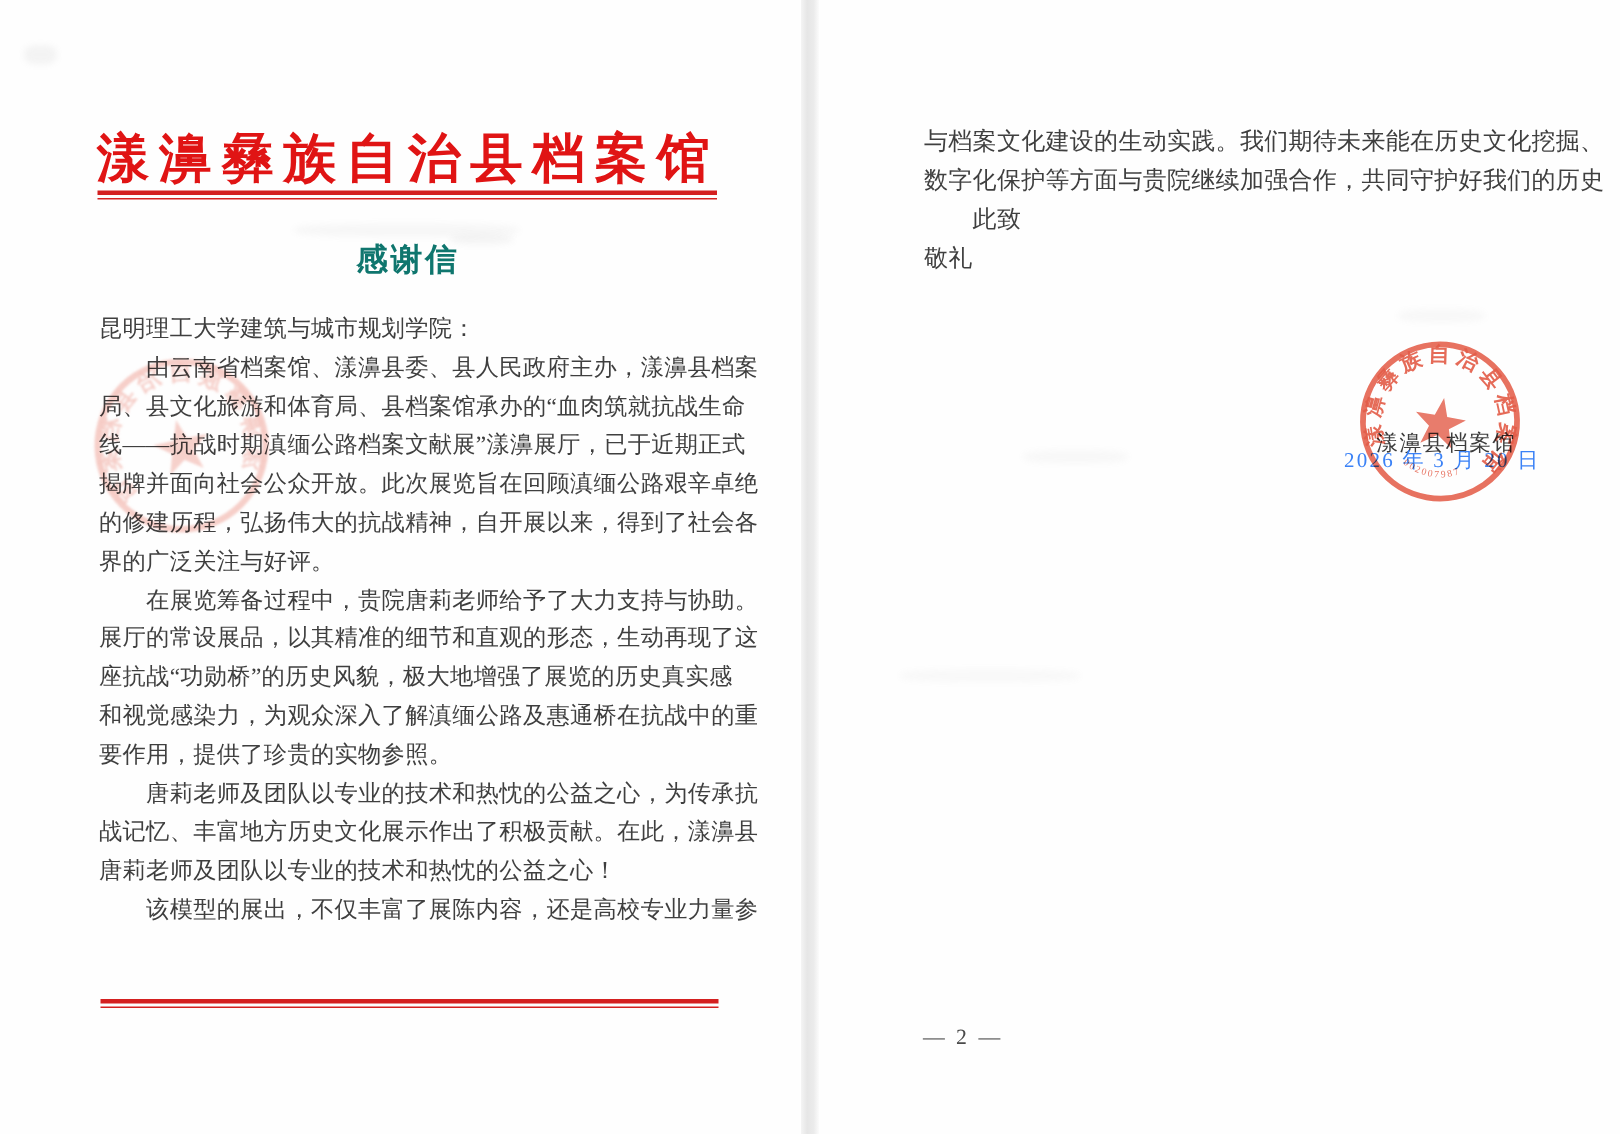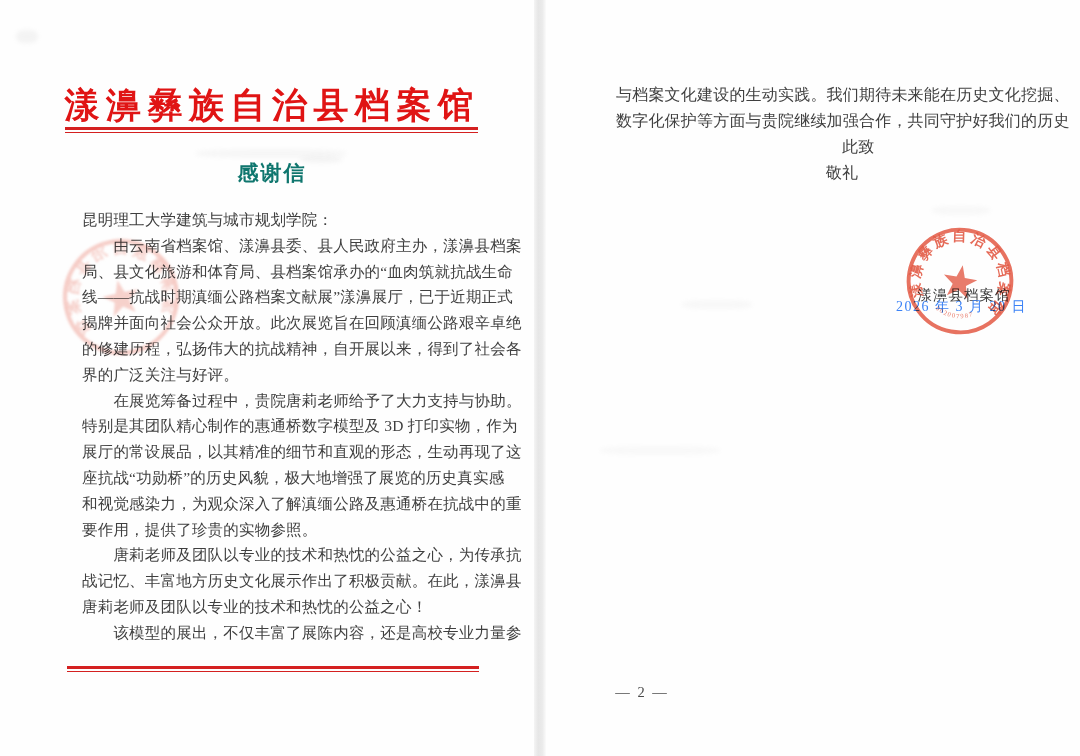--- a/index.html
+++ b/index.html
@@ -22,24 +22,24 @@
   }
   .rule-top{
     position:absolute;left:65px;top:127px;width:413px;height:2px;
     border-top:3px solid #d42020;border-bottom:1px solid #d42020;
   }
   .doc-title{
     position:absolute;left:64px;top:159px;width:416px;text-align:center;
     font-size:21px;font-weight:700;letter-spacing:2px;color:#0f766e;
   }
   .body-lines{position:absolute;color:#3f3f3f;}
-  .left-lines{left:82px;top:207px;width:445px;font-size:15.5px;}
+  .left-lines{left:66px;top:207px;width:445px;font-size:15.5px;}
   .left-lines .tline{line-height:25.8px;height:25.8px;}
   .right-lines{left:616px;top:82px;width:452px;font-size:16px;}
-  .right-lines .tline{line-height:26px;height:26px;text-align:center;}
+  .right-lines .tline{line-height:26px;height:26px;}
   .tline{white-space:nowrap;letter-spacing:0.2px;}
   .rule-bottom{
     position:absolute;left:67px;top:666px;width:412px;height:2px;
     border-top:3px solid #d42020;border-bottom:1px solid #d42020;
   }
   
   .signature{
     position:absolute;left:898px;top:286px;width:132px;text-align:center;
     font-size:14.5px;letter-spacing:1px;color:#3c3c3c;z-index:2;
   }
@@ -98,21 +98,20 @@
 
   <div class="body-lines left-lines">
       <div class="tline">昆明理工大学建筑与城市规划学院：</div>
       <div class="tline">　　由云南省档案馆、漾濞县委、县人民政府主办，漾濞县档案</div>
       <div class="tline">局、县文化旅游和体育局、县档案馆承办的“血肉筑就抗战生命</div>
       <div class="tline">线——抗战时期滇缅公路档案文献展”漾濞展厅，已于近期正式</div>
       <div class="tline">揭牌并面向社会公众开放。此次展览旨在回顾滇缅公路艰辛卓绝</div>
       <div class="tline">的修建历程，弘扬伟大的抗战精神，自开展以来，得到了社会各</div>
       <div class="tline">界的广泛关注与好评。</div>
       <div class="tline">　　在展览筹备过程中，贵院唐莉老师给予了大力支持与协助。</div>
-      <div class="tline">特别是其团队精心制作的惠通桥数字模型及 3D 打印实物，作为</div>
       <div class="tline">展厅的常设展品，以其精准的细节和直观的形态，生动再现了这</div>
       <div class="tline">座抗战“功勋桥”的历史风貌，极大地增强了展览的历史真实感</div>
       <div class="tline">和视觉感染力，为观众深入了解滇缅公路及惠通桥在抗战中的重</div>
       <div class="tline">要作用，提供了珍贵的实物参照。</div>
       <div class="tline">　　唐莉老师及团队以专业的技术和热忱的公益之心，为传承抗</div>
       <div class="tline">战记忆、丰富地方历史文化展示作出了积极贡献。在此，漾濞县</div>
       <div class="tline">唐莉老师及团队以专业的技术和热忱的公益之心！</div>
       <div class="tline">　　该模型的展出，不仅丰富了展陈内容，还是高校专业力量参</div>
     </div>
 

